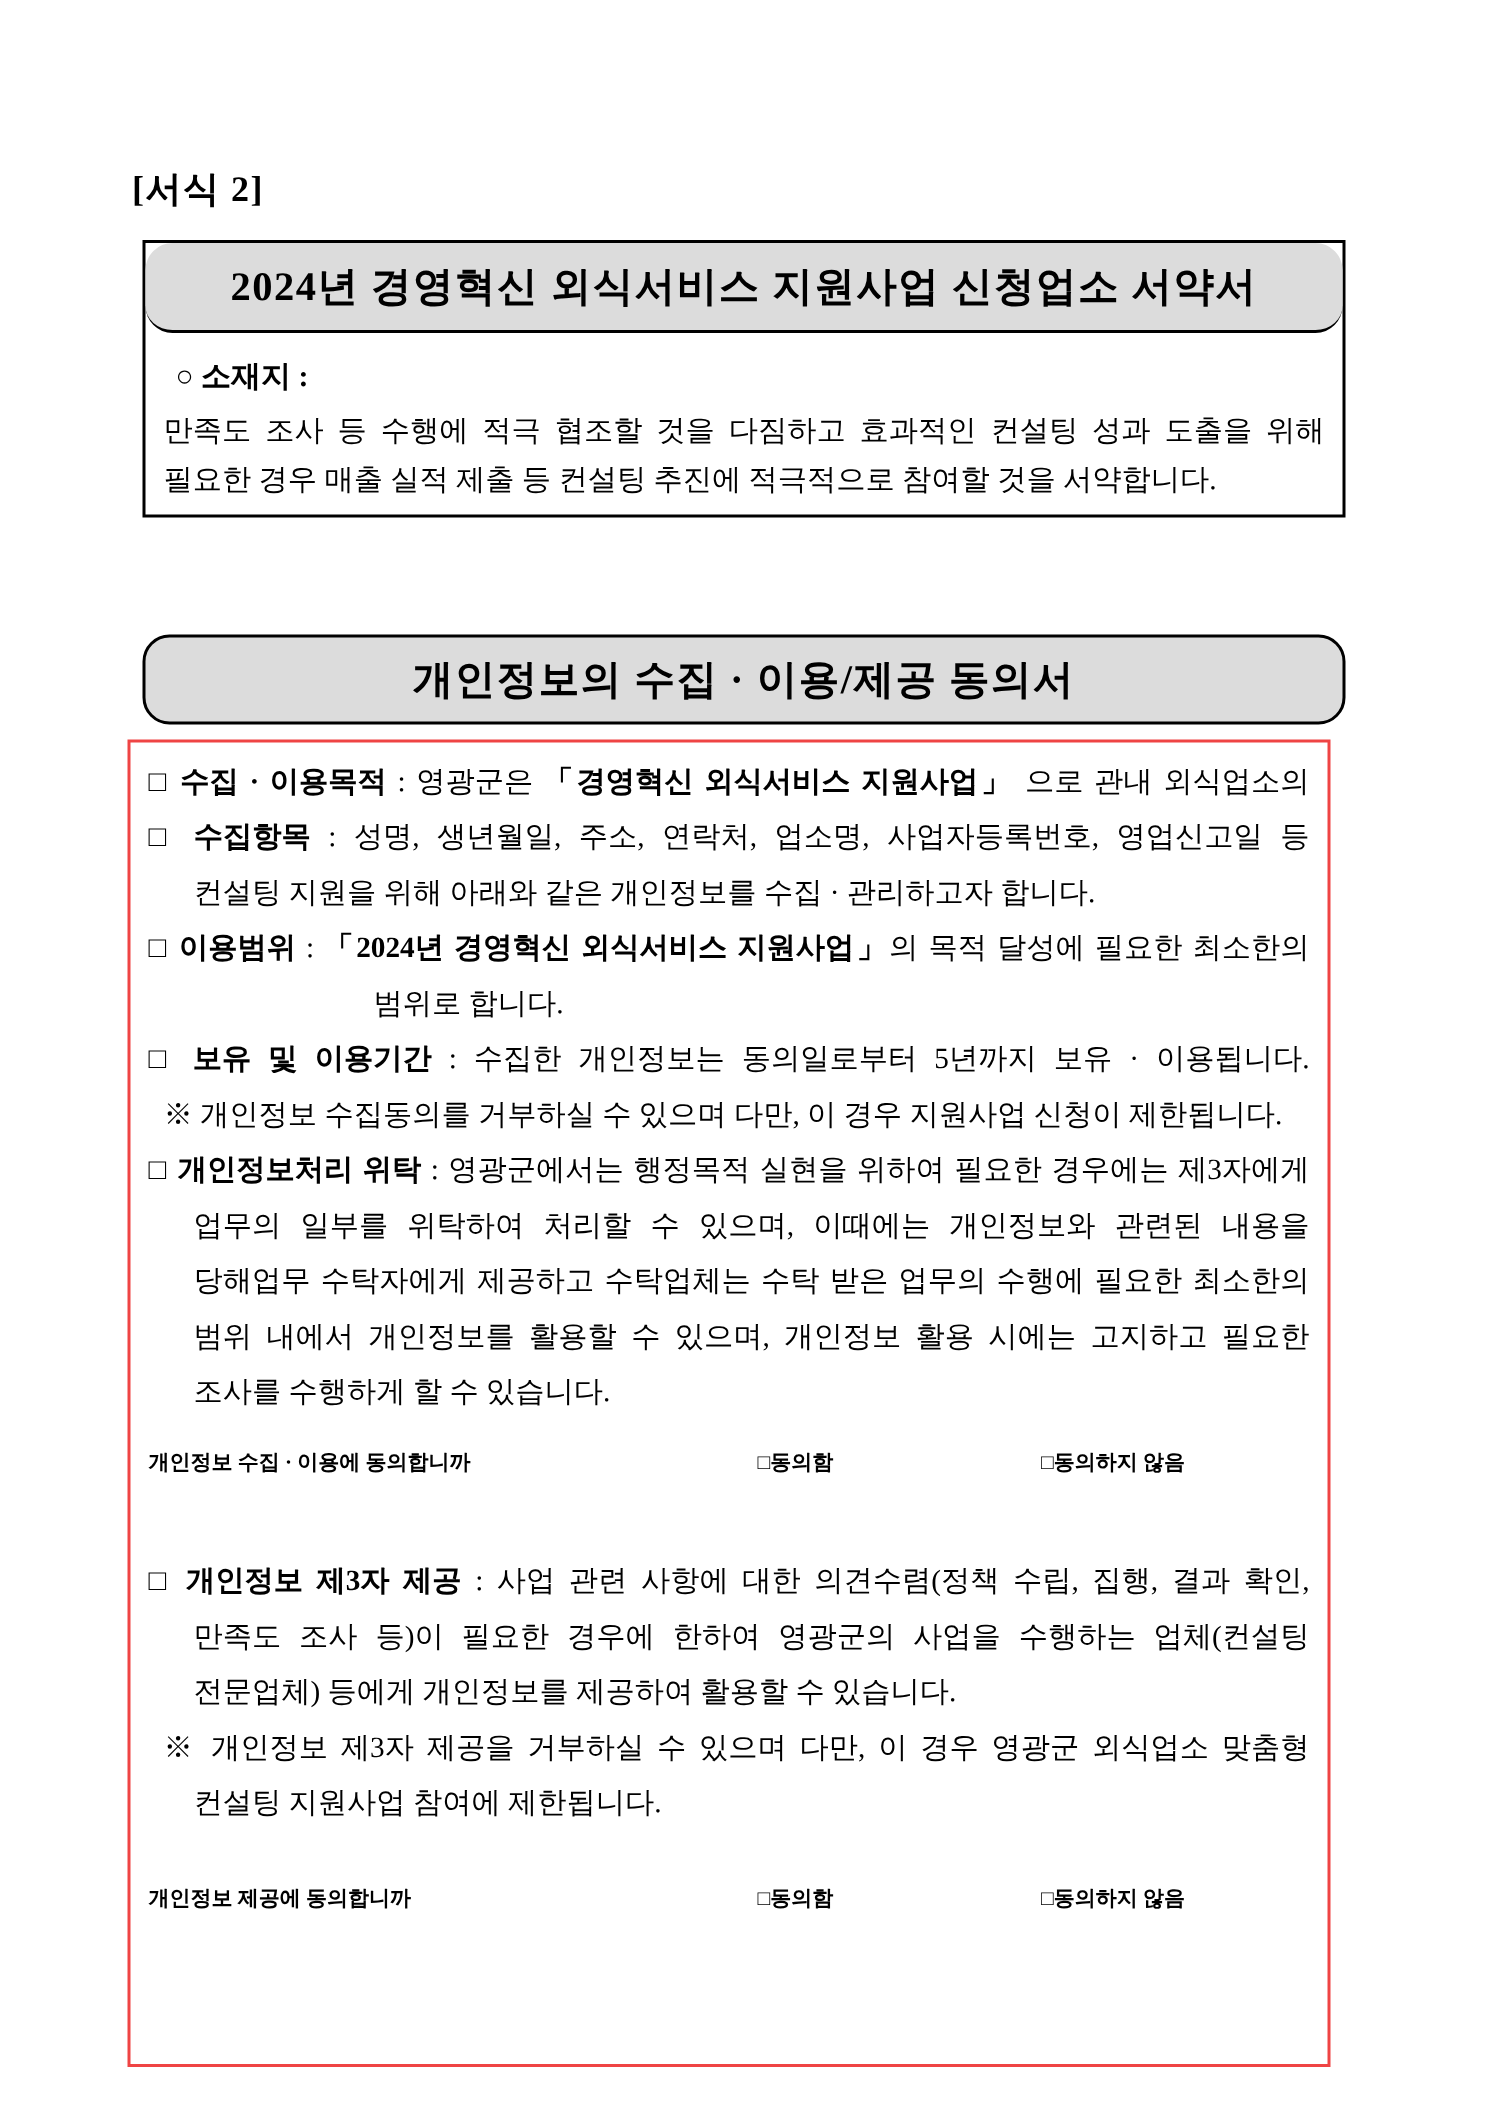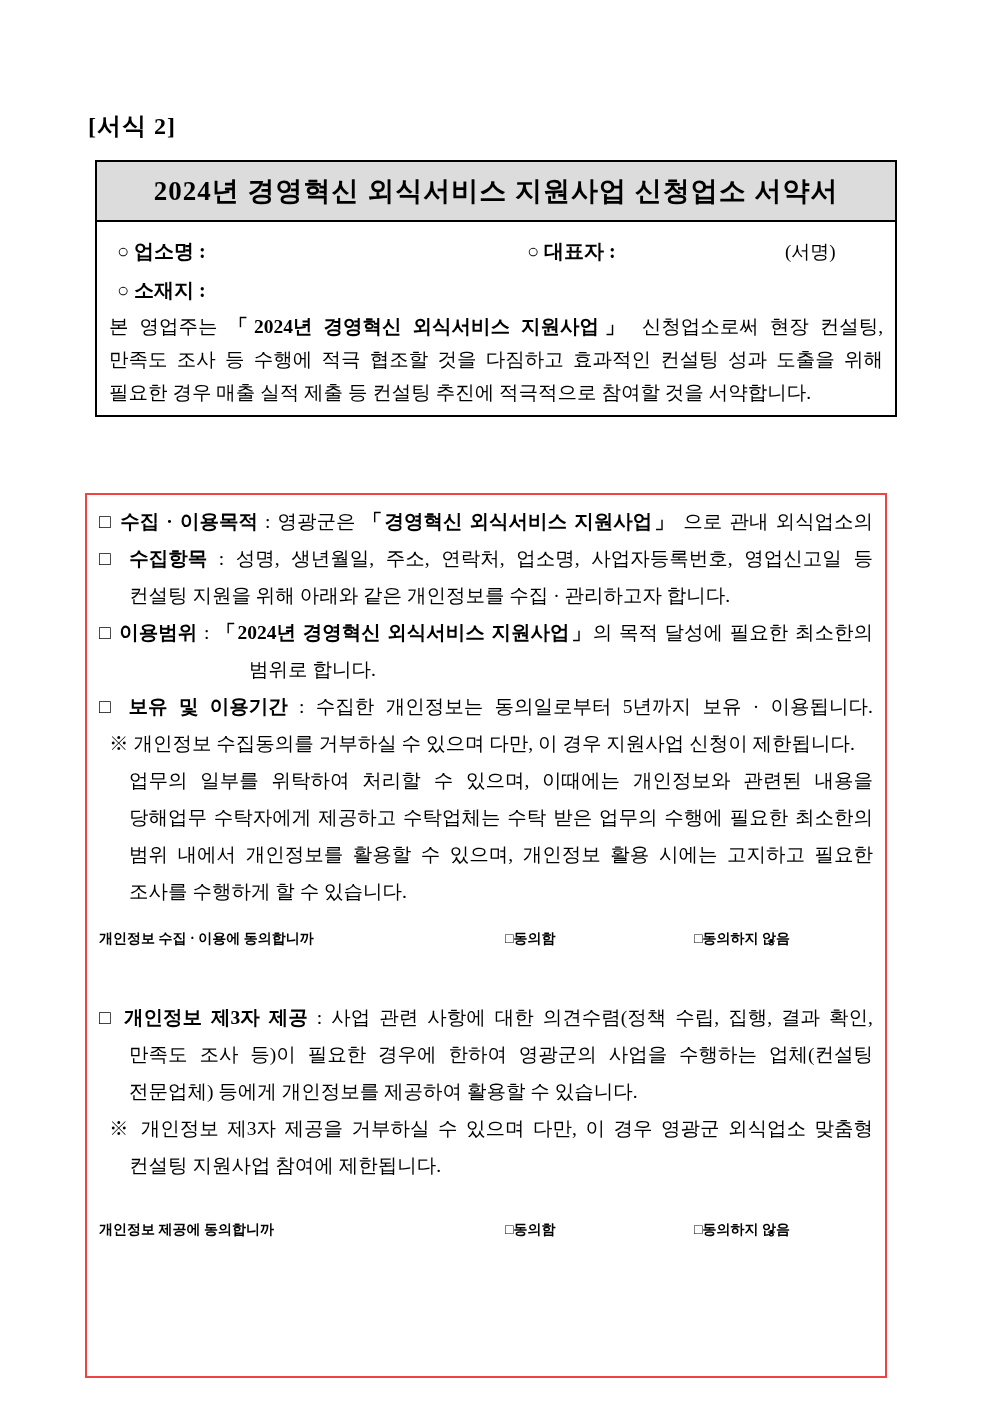--- a/index.html
+++ b/index.html
@@ -18,20 +18,21 @@
   
   .pledge-box {
     position:absolute; left:95px; top:160px; width:802px;
     border:2px solid #000; box-sizing:border-box; background:#fff;
   }
   .box-header {
     background:#dcdcdc;
     display:flex; align-items:center; justify-content:center;
     font-size:27px; font-weight:bold; letter-spacing:1px;
     text-align:center;
+    border-radius:18px;
   }
   .pledge-box .box-header { height:58px; border-bottom:2px solid #000; }
   .pledge-body { padding:10px 12px 6px 12px; }
 
   .field-row { position:relative; height:39px; font-size:20px; font-weight:bold; }
   .field-row .lab { position:absolute; top:0; line-height:39px; white-space:nowrap; }
   .lab-sign { font-weight:normal; font-size:19px; }
   .blank-field { position:absolute; top:3px; height:32px; }
 
   .pline { line-height:33px; font-size:19.5px; }
@@ -69,49 +70,43 @@
 <body>
 
 <div class="page">
 
   <div class="form-label">[서식 2]</div>
 
   <div class="pledge-box">
     <div class="box-header">2024년 경영혁신 외식서비스 지원사업 신청업소 서약서</div>
     <div class="pledge-body">
       <div class="field-row">
-        <span class="lab" style="left:8px;">○ 업소명 :</span>
-        <span class="blank-field" style="left:140px;width:270px;"></span>
-        <span class="lab" style="left:418px;">○ 대표자 :</span>
-        <span class="blank-field" style="left:545px;width:120px;"></span>
-        <span class="lab lab-sign" style="left:676px;">(서명)</span>
-      </div>
-      <div class="field-row">
         <span class="lab" style="left:8px;">○ 소재지 :</span>
         <span class="blank-field" style="left:140px;width:540px;"></span>
       </div>
       <div>
-          <div class="pline al-j"><span>본 영업주는 </span><span class="bold">「2024년 경영혁신 외식서비스 지원사업」</span><span> 신청업소로써 현장 컨설팅,</span></div>
           <div class="pline al-j"><span>만족도 조사 등 수행에 적극 협조할 것을 다짐하고 효과적인 컨설팅 성과 도출을 위해</span></div>
           <div class="pline al-l"><span>필요한 경우 매출 실적 제출 등 컨설팅 추진에 적극적으로 참여할 것을 서약합니다.</span></div>
         </div>
     </div>
   </div>
 
+  <div class="box-header consent-header">개인정보의 수집 · 이용/제공 동의서</div>
 
   <div class="consent-box">
 
     <div>
         <div class="tline al-j"><span>□ </span><span class="bold">수집 · 이용목적</span><span> : 영광군은 </span><span class="bold">「경영혁신 외식서비스 지원사업」</span><span> 으로 관내 외식업소의</span></div>
         <div class="tline al-j"><span>□ </span><span class="bold">수집항목</span><span> : 성명, 생년월일, 주소, 연락처, 업소명, 사업자등록번호, 영업신고일 등</span></div>
         <div class="tline al-l ind-1"><span>컨설팅 지원을 위해 아래와 같은 개인정보를 수집 · 관리하고자 합니다.</span></div>
         <div class="tline al-j"><span>□ </span><span class="bold">이용범위</span><span> : </span><span class="bold">「2024년 경영혁신 외식서비스 지원사업」</span><span>의 목적 달성에 필요한 최소한의</span></div>
         <div class="tline al-l ind-3"><span>범위로 합니다.</span></div>
         <div class="tline al-j"><span>□ </span><span class="bold">보유 및 이용기간</span><span> : 수집한 개인정보는 동의일로부터 5년까지 보유 · 이용됩니다.</span></div>
         <div class="tline al-l ind-2"><span>※ 개인정보 수집동의를 거부하실 수 있으며 다만, 이 경우 지원사업 신청이 제한됩니다.</span></div>
+        <div class="tline al-j"><span>□ </span><span class="bold">개인정보처리 위탁</span><span> : 영광군에서는 행정목적 실현을 위하여 필요한 경우에는 제3자에게</span></div>
         <div class="tline al-j ind-1"><span>업무의 일부를 위탁하여 처리할 수 있으며, 이때에는 개인정보와 관련된 내용을</span></div>
         <div class="tline al-j ind-1"><span>당해업무 수탁자에게 제공하고 수탁업체는 수탁 받은 업무의 수행에 필요한 최소한의</span></div>
         <div class="tline al-j ind-1"><span>범위 내에서 개인정보를 활용할 수 있으며, 개인정보 활용 시에는 고지하고 필요한</span></div>
         <div class="tline al-l ind-1"><span>조사를 수행하게 할 수 있습니다.</span></div>
       </div>
 
     <div class="q-row" id="q1-row">
       <span class="q-label">개인정보 수집 · 이용에 동의합니까</span>
       <span class="q-agree">□동의함</span>
       <span class="q-disagree">□동의하지 않음</span>

